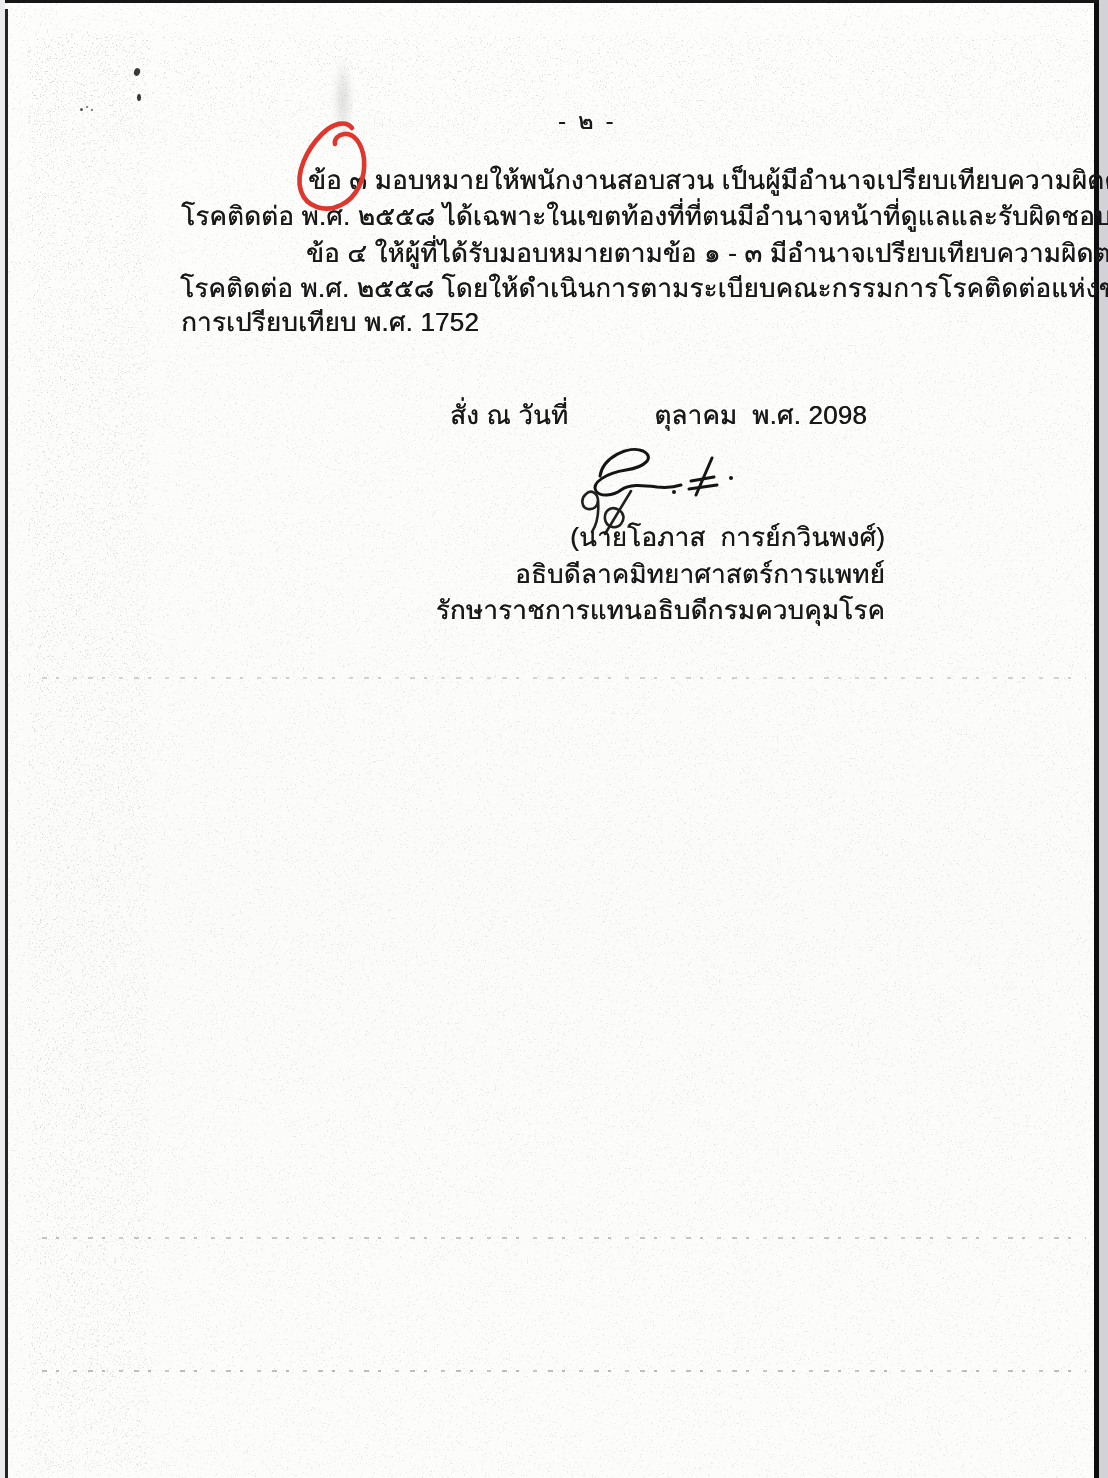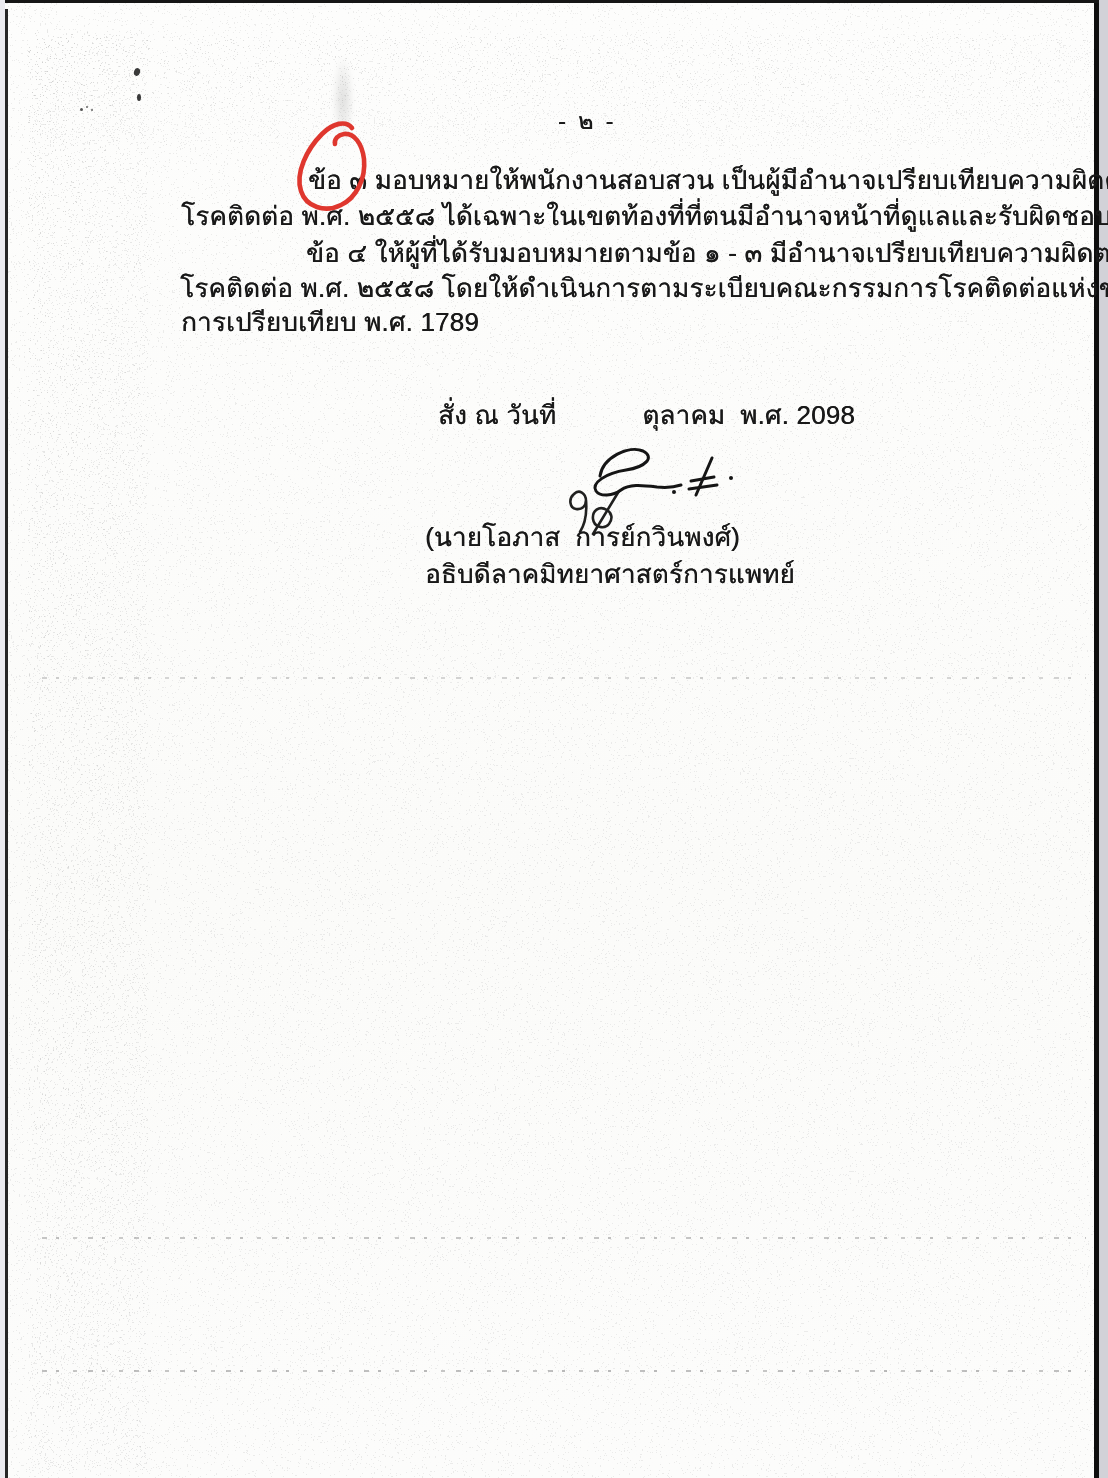--- a/index.html
+++ b/index.html
@@ -20,22 +20,22 @@
   
   .line{
     position:absolute;
     font-size:26px;line-height:34px;
     white-space:pre;
     color:#191919;
     text-shadow:0.4px 0 0 currentColor;
     letter-spacing:0.2px;
   }
   .pageno{font-size:23px;letter-spacing:3px;}
-  .center-block{text-align:left;width:460px;}
-  .date-line{display:flex;align-items:flex-end;}
+  .center-block{text-align:right;width:460px;}
+  .date-line{display:flex;align-items:flex-end;margin-left:12px;}
   .hand-day{position:relative;width:58px;height:52px;margin:0 4px -4px 10px;}
   .sr{position:absolute;opacity:0;font-size:1px;pointer-events:none;}
   
   .scanline{
     position:absolute;left:42px;right:22px;height:2px;
     background-image:repeating-linear-gradient(90deg,#8f8f8f 0 5px,transparent 5px 14px,#848484 14px 17px,transparent 17px 31px,#9a9a9a 31px 35px,transparent 35px 46px);
     filter:blur(0.4px);
   }
   .speck{position:absolute;background:#3a3a3a;border-radius:50%;}
   .smudge{position:absolute;filter:blur(2px);}
@@ -76,21 +76,21 @@
   <div class="scanline" style="top:1237px;opacity:.5"></div>
   <div class="scanline" style="top:1370px;opacity:.55"></div>
 
   <div class="line pageno" style="left:558px;top:104px">- ๒ -</div>
 
   <div class="line" style="left:308px;top:163px">ข้อ ๓ มอบหมายให้พนักงานสอบสวน เป็นผู้มีอำนาจเปรียบเทียบความผิดตามพระราชบัญญัติ</div>
   <div class="line" style="left:181px;top:199px">โรคติดต่อ พ.ศ. ๒๕๕๘ ได้เฉพาะในเขตท้องที่ที่ตนมีอำนาจหน้าที่ดูแลและรับผิดชอบในการปฏิบัติราชการ</div>
 
   <div class="line" style="left:306px;top:236px">ข้อ ๔ ให้ผู้ที่ได้รับมอบหมายตามข้อ ๑ - ๓ มีอำนาจเปรียบเทียบความผิดตามพระราชบัญญัติ</div>
   <div class="line" style="left:180px;top:271px">โรคติดต่อ พ.ศ. ๒๕๕๘ โดยให้ดำเนินการตามระเบียบคณะกรรมการโรคติดต่อแห่งชาติว่าด้วยหลักเกณฑ์</div>
-  <div class="line" style="left:181px;top:305px">การเปรียบเทียบ พ.ศ. 1789</div>
+  <div class="line" style="left:181px;top:305px">การเปรียบเทียบ พ.ศ. 1752</div>
 
 
   <div class="line date-line" style="left:438px;top:384px">
     <span>สั่ง ณ วันที่</span>
     <span class="hand-day">
       <span class="sr">๑๔</span>
       <svg width="58" height="52" viewBox="0 0 58 52">
         <g fill="none" stroke="#20201f" stroke-width="2.6" stroke-linecap="round">
           <path d="M20,15 C20,7 13,3 8,8 C2,13 4,22 10,23 C16,24 20,20 20,14 C21,26 19,38 14,46"></path>
           <path d="M41,24 C33,19 26,25 27,33 C28,41 38,44 43,38 C47,33 46,27 41,24"></path>
@@ -107,18 +107,19 @@
       <path d="M128,37 L151,33"></path>
       <path d="M126,45 L154,41"></path>
       <path d="M133,51 L149,14"></path>
     </g>
     <circle cx="111" cy="48" r="2" fill="#151515"></circle>
     <circle cx="168" cy="34" r="2" fill="#151515"></circle>
   </svg>
 
   <div class="line center-block" style="left:425px;top:520px">(นายโอภาส  การย์กวินพงศ์)</div>
   <div class="line center-block" style="left:425px;top:557px">อธิบดีลาคมิทยาศาสตร์การแพทย์</div>
+  <div class="line center-block" style="left:425px;top:593px">รักษาราชการแทนอธิบดีกรมควบคุมโรค</div>
 
   <svg style="position:absolute;left:286px;top:118px" width="94" height="96" viewBox="0 0 94 96">
     <path d="M66,10 C60,2 47,5 36,16 C21,31 9,55 15,73 C20,89 39,95 55,87 C70,80 80,61 78,41 C76,25 68,15 58,16 C52,17 48,21 49,26" fill="none" stroke="#df372e" stroke-width="4.6" stroke-linecap="round"></path>
   </svg>
 
 </div>
 
 </body></html>

